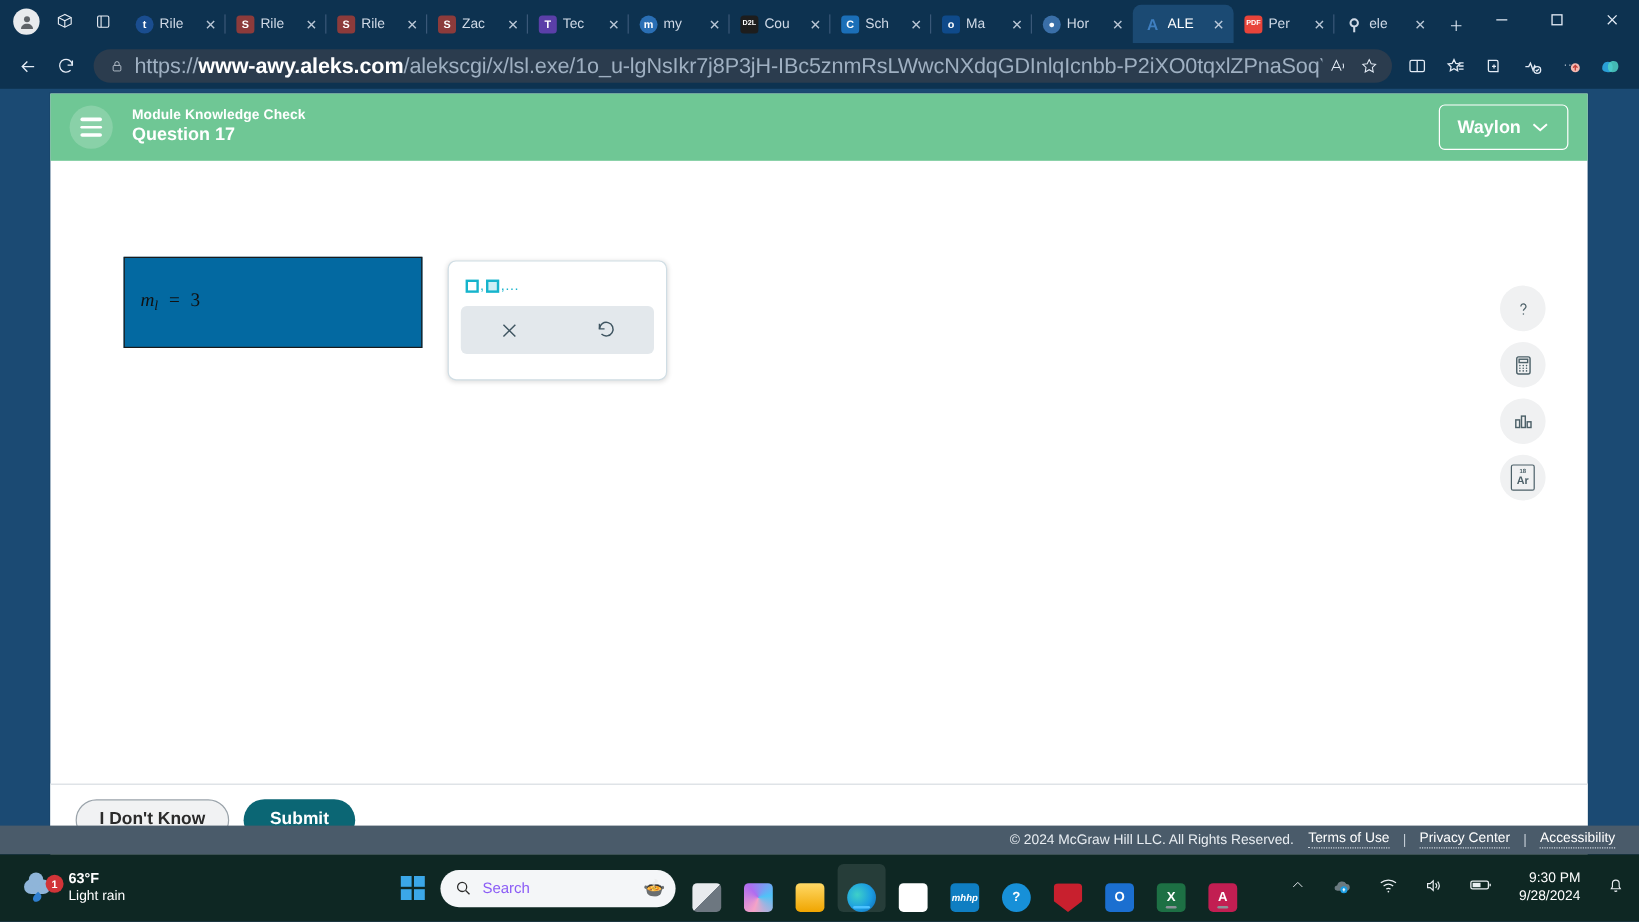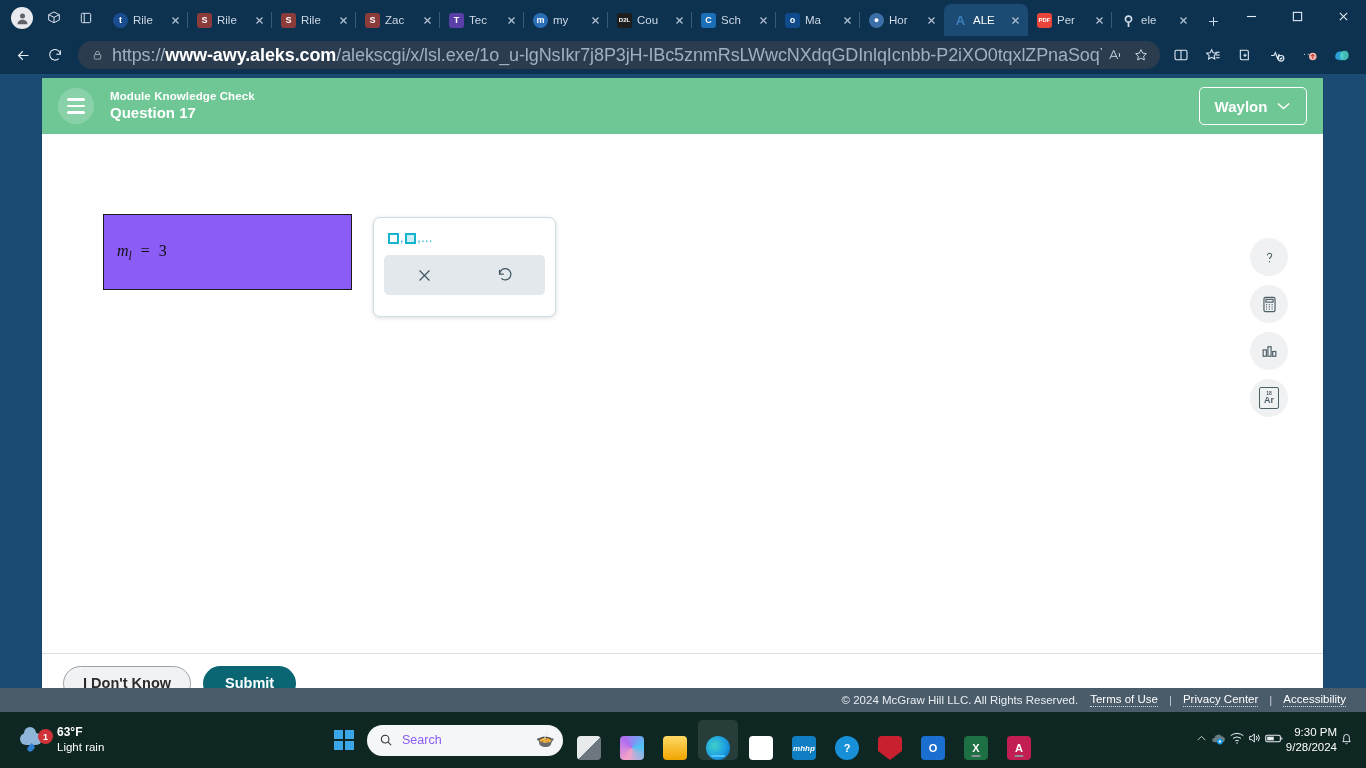--- a/index.html
+++ b/index.html
@@ -106,21 +106,21 @@
 
   #aleks-body { position:relative; height:519px; }
   #question-text {
     position:absolute; left:41px; top:29px; font-size:14.5px; color:#1a1a1a;
   }
   .mserif { font-family:"Liberation Serif", serif; font-style:italic; }
   .msub { font-size:.72em; vertical-align:-.32em; font-style:italic; font-family:"Liberation Serif", serif; }
 
   #answer-box {
     position:absolute; left:61px; top:80px; width:249px; height:76px;
-    border:1px solid #1a1a1a; background:#8b5cf6;
+    border:1px solid #1a1a1a; background:#0369a1;
     display:flex; align-items:center; padding-left:13px;
   }
   .ansmath { font-family:"Liberation Serif", serif; font-size:16px; color:#111; }
   .ansmath .v { font-style:italic; }
   .ansmath .eq { margin:0 9px; font-style:normal; }
 
   #math-popup {
     position:absolute; left:331px; top:83px; width:183px; height:100px;
     background:#ffffff; border:1px solid #cfdde4; border-radius:7px;
     box-shadow:0 1px 4px rgba(0,0,0,.14);
@@ -225,21 +225,21 @@
 
   .tb-app { width:40px; height:40px; border-radius:5px; display:flex; align-items:flex-end; justify-content:center; position:relative; }
   .tb-app.active { background:rgba(255,255,255,.10); }
   .tb-app .underline {
     position:absolute; bottom:3px; left:50%; transform:translateX(-50%);
     width:14px; height:2.5px; border-radius:2px; background:#4cc2ff;
   }
   .tb-app .underline.dim { background:#8a9298; width:9px; }
   .appicon { width:24px; height:24px; border-radius:4px; display:flex; align-items:center; justify-content:center; font-size:11px; font-weight:bold; color:#fff; }
 
-  #tray { margin-left:auto; display:flex; align-items:center; gap:2px; padding-right:12px; color:#e9eef2; }
+  #tray { margin-left:auto; display:flex; align-items:center; gap:22px; padding-right:12px; color:#e9eef2; }
   #tray svg { stroke:#e9eef2; fill:none; stroke-width:1.5; }
   #clock { text-align:right; line-height:1.28; font-size:11.5px; color:#fff; }
 </style>
 </head>
 <body>
 
 <div id="browser">
 
   <div id="tabstrip">
     <div class="tb-left">

